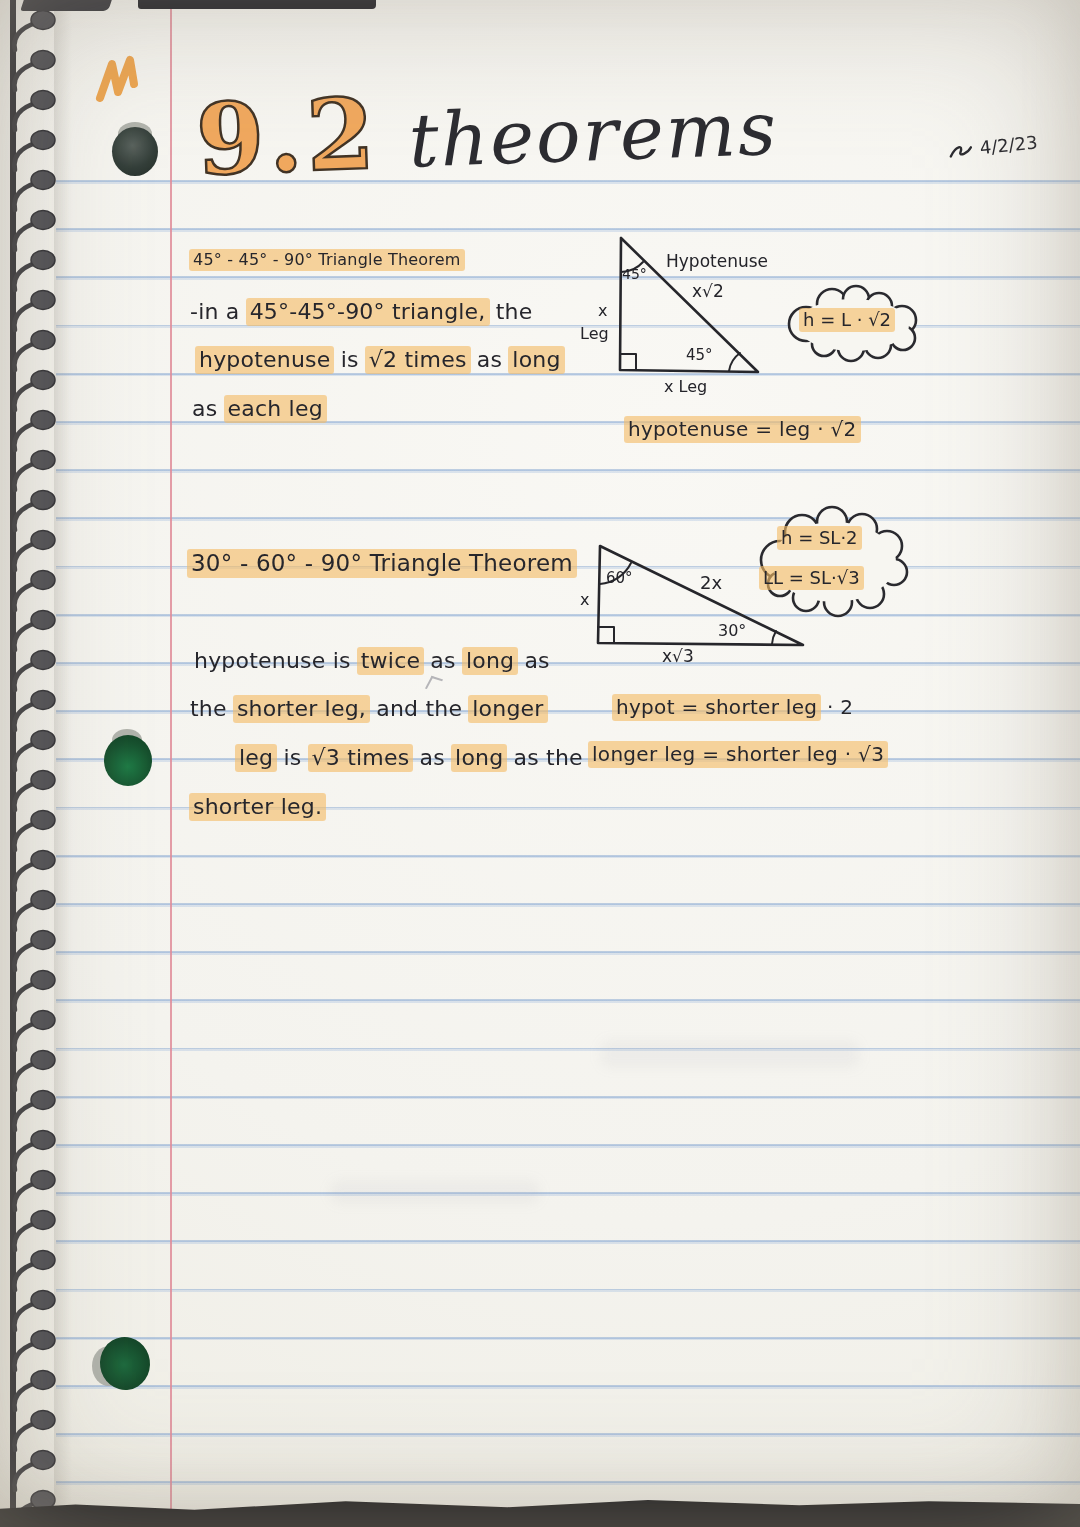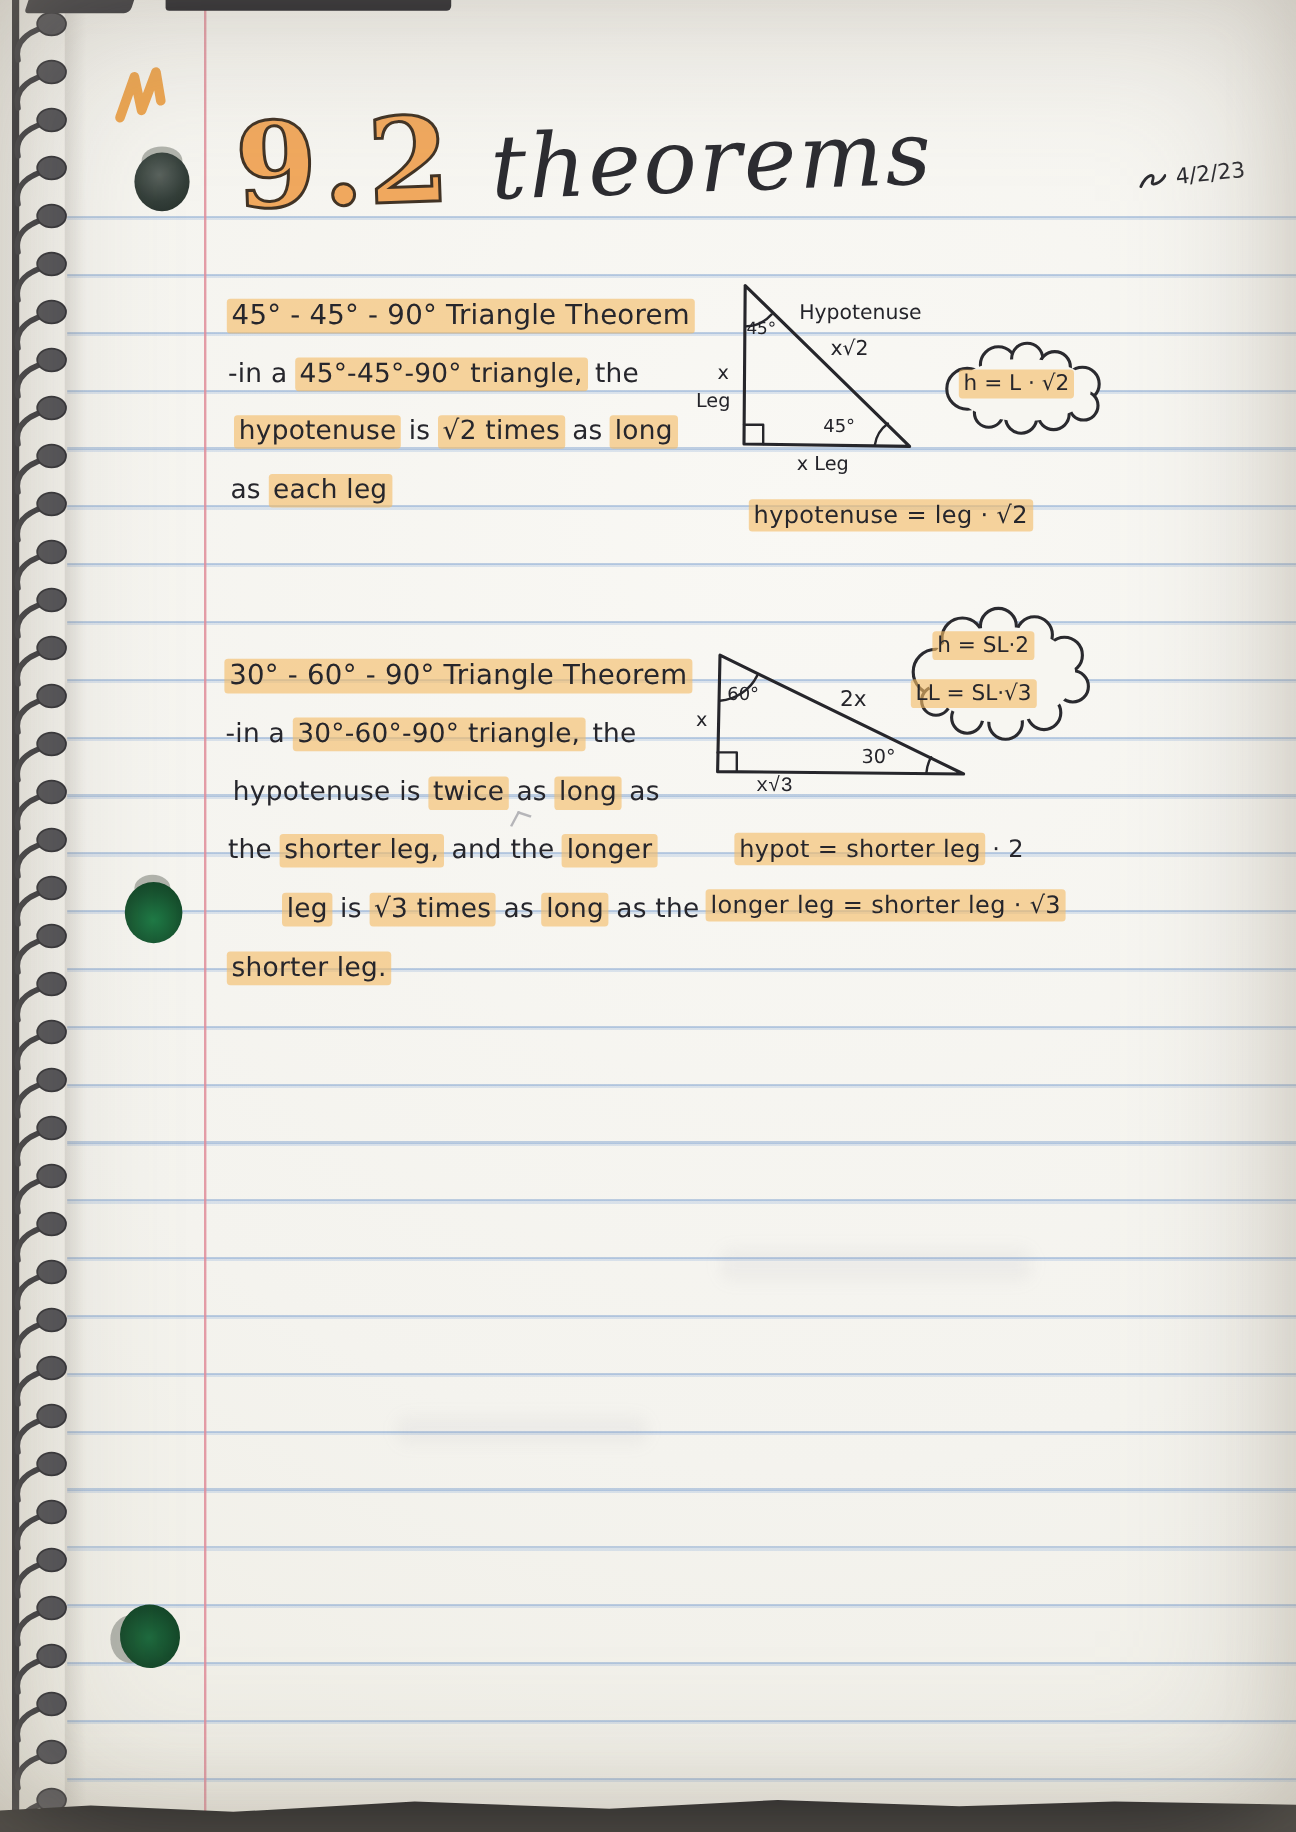--- a/index.html
+++ b/index.html
@@ -178,21 +178,21 @@
     <span class="title-num">9.2</span><span class="title-word">theorems</span>
   </div>
 
   <div class="date">
     <svg width="24" height="15">
       <path d="M2,12 C8,2 16,1 12,9 C10,13 19,11 23,5" fill="none" stroke="#2b2b30" stroke-width="2.4" stroke-linecap="round"></path>
     </svg>
     <span>4/2/23</span>
   </div>
 
-  <div class="hand" style="left:190px;top:250px;font-size:23px;">
+  <div class="hand" style="left:190px;top:250px;font-size:16px;">
     <span class="hl">45° - 45° - 90° Triangle Theorem</span>
   </div>
   <div class="hand" style="left:190px;top:299px;">
     <span>-in a </span><span class="hl">45°-45°-90° triangle,</span><span> the</span>
   </div>
   <div class="hand" style="left:196px;top:347px;">
     <span class="hl">hypotenuse</span><span> is </span><span class="hl">√2 times</span><span> as </span><span class="hl">long</span>
   </div>
   <div class="hand" style="left:192px;top:396px;">
     <span>as </span><span class="hl">each leg</span>
@@ -230,23 +230,20 @@
     <span class="hl">h = L · √2</span>
   </span>
 
   <div class="formula" style="left:612px;top:417px;">
     <span class="hl">hypotenuse = leg · √2</span>
   </div>
 
   <div class="hand" style="left:188px;top:550px;font-size:23px;">
     <span class="hl">30° - 60° - 90° Triangle Theorem</span>
   </div>
-  <div class="hand" style="left:188px;top:599px;">
-    <span>-in a </span><span class="hl">30°-60°-90° triangle,</span><span> the</span>
-  </div>
   <div class="hand" style="left:190px;top:696px;">
     <span>the </span><span class="hl">shorter leg,</span><span> and the </span><span class="hl">longer</span>
   </div>
   <div class="hand" style="left:194px;top:648px;">
     <span>hypotenuse is </span><span class="hl">twice</span><span> as </span><span class="hl">long</span><span> as</span>
   </div>
   <div class="hand" style="left:190px;top:745px;padding-left:46px;">
     <span class="hl">leg</span><span> is </span><span class="hl">√3 times</span><span> as </span><span class="hl">long</span><span> as the</span>
   </div>
   <div class="hand" style="left:190px;top:794px;">
@@ -256,21 +253,21 @@
   <svg class="tri" style="left:578px;top:538px;" width="235" height="122">
     <polyline points="22,8 20,105 225,107 22,8"></polyline>
     <path class="thin" d="M 20 89 L 36 89 L 36 105"></path>
     <path class="thin" d="M 22 46 A 38 38 0 0 0 53 25"></path>
     <path class="thin" d="M 194 106 A 30 30 0 0 1 198 93"></path>
   </svg>
   <span class="lbl fsm" style="left:606px;top:569px;">60°</span>
   <span class="lbl" style="left:580px;top:590px;font-size:16px;">x</span>
   <span class="lbl" style="left:700px;top:572px;font-size:18px;">2x</span>
   <span class="lbl" style="left:718px;top:621px;font-size:16px;">30°</span>
-  <span class="lbl fmd" style="left:630px;top:646px;font-family:Liberation Mono, monospace;">x√3</span>
+  <span class="lbl fmd" style="left:662px;top:646px;">x√3</span>
 
   <div class="cloud" style="left:744px;top:502px;">
     <svg width="172" height="122">
       <circle cx="36" cy="58" r="19"></circle>
         <circle cx="58" cy="30" r="17"></circle>
       <circle cx="88" cy="20" r="15"></circle>
         <circle cx="118" cy="27" r="15"></circle>
       <circle cx="143" cy="44" r="15"></circle>
         <circle cx="150" cy="70" r="13"></circle>
       <circle cx="126" cy="92" r="14"></circle>

